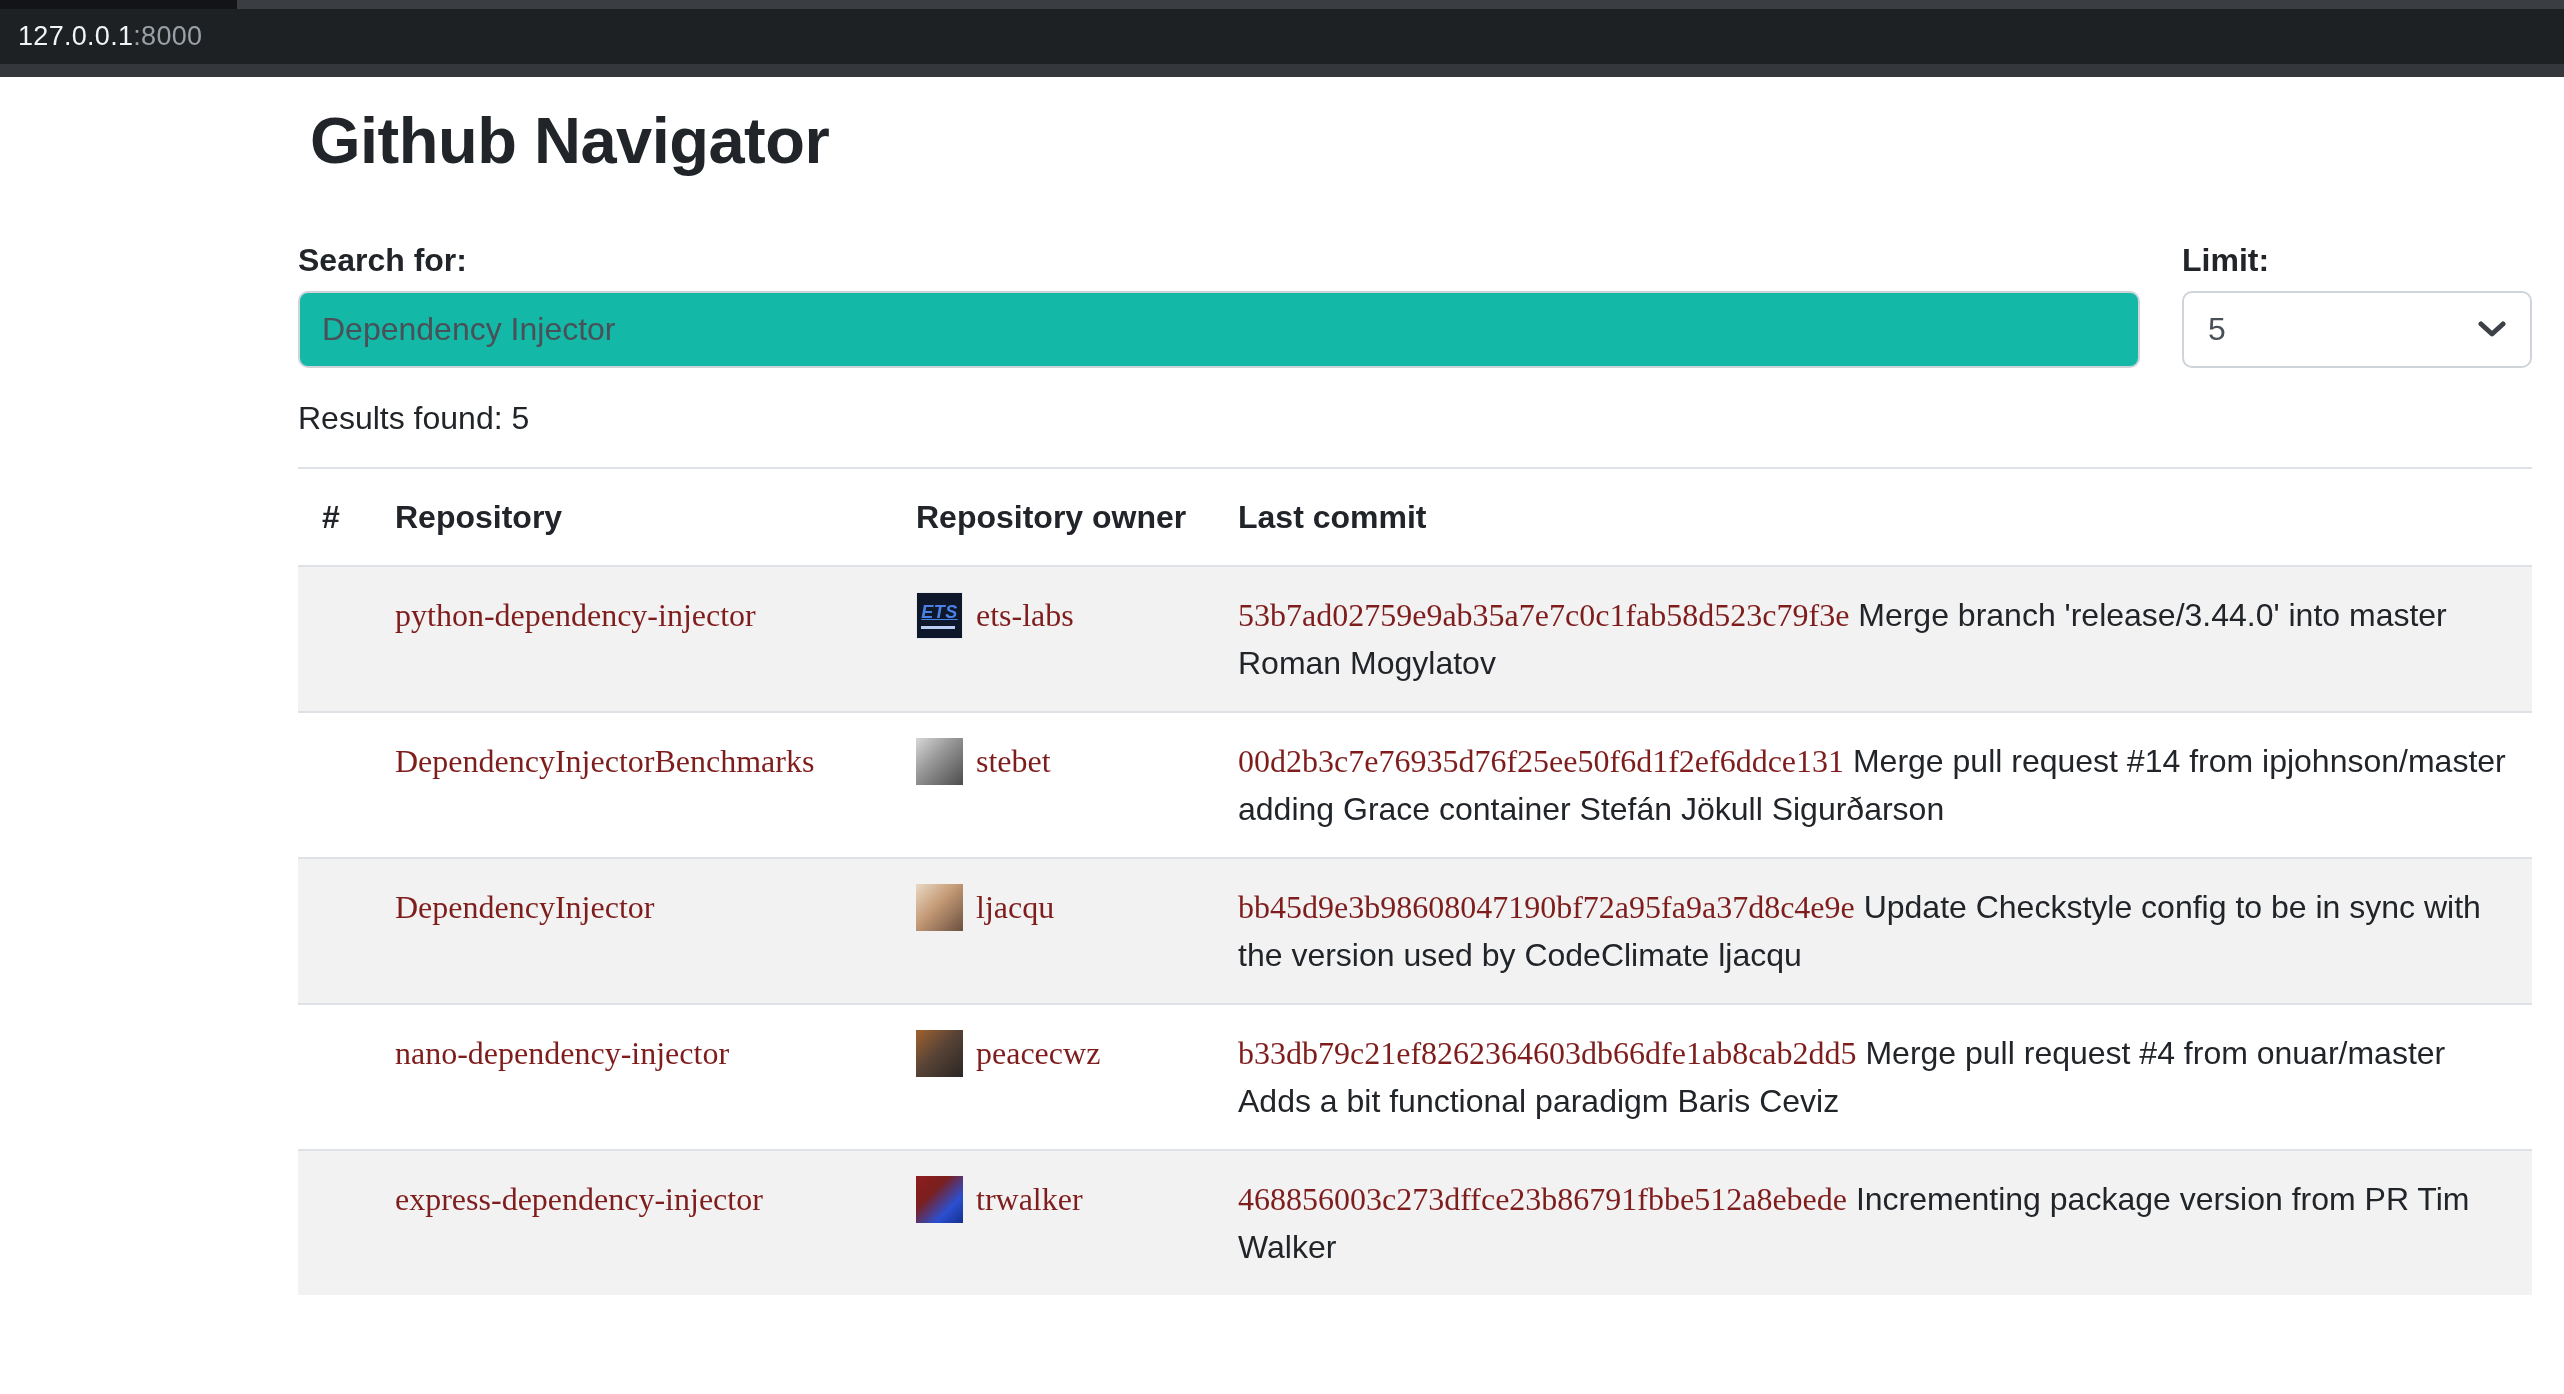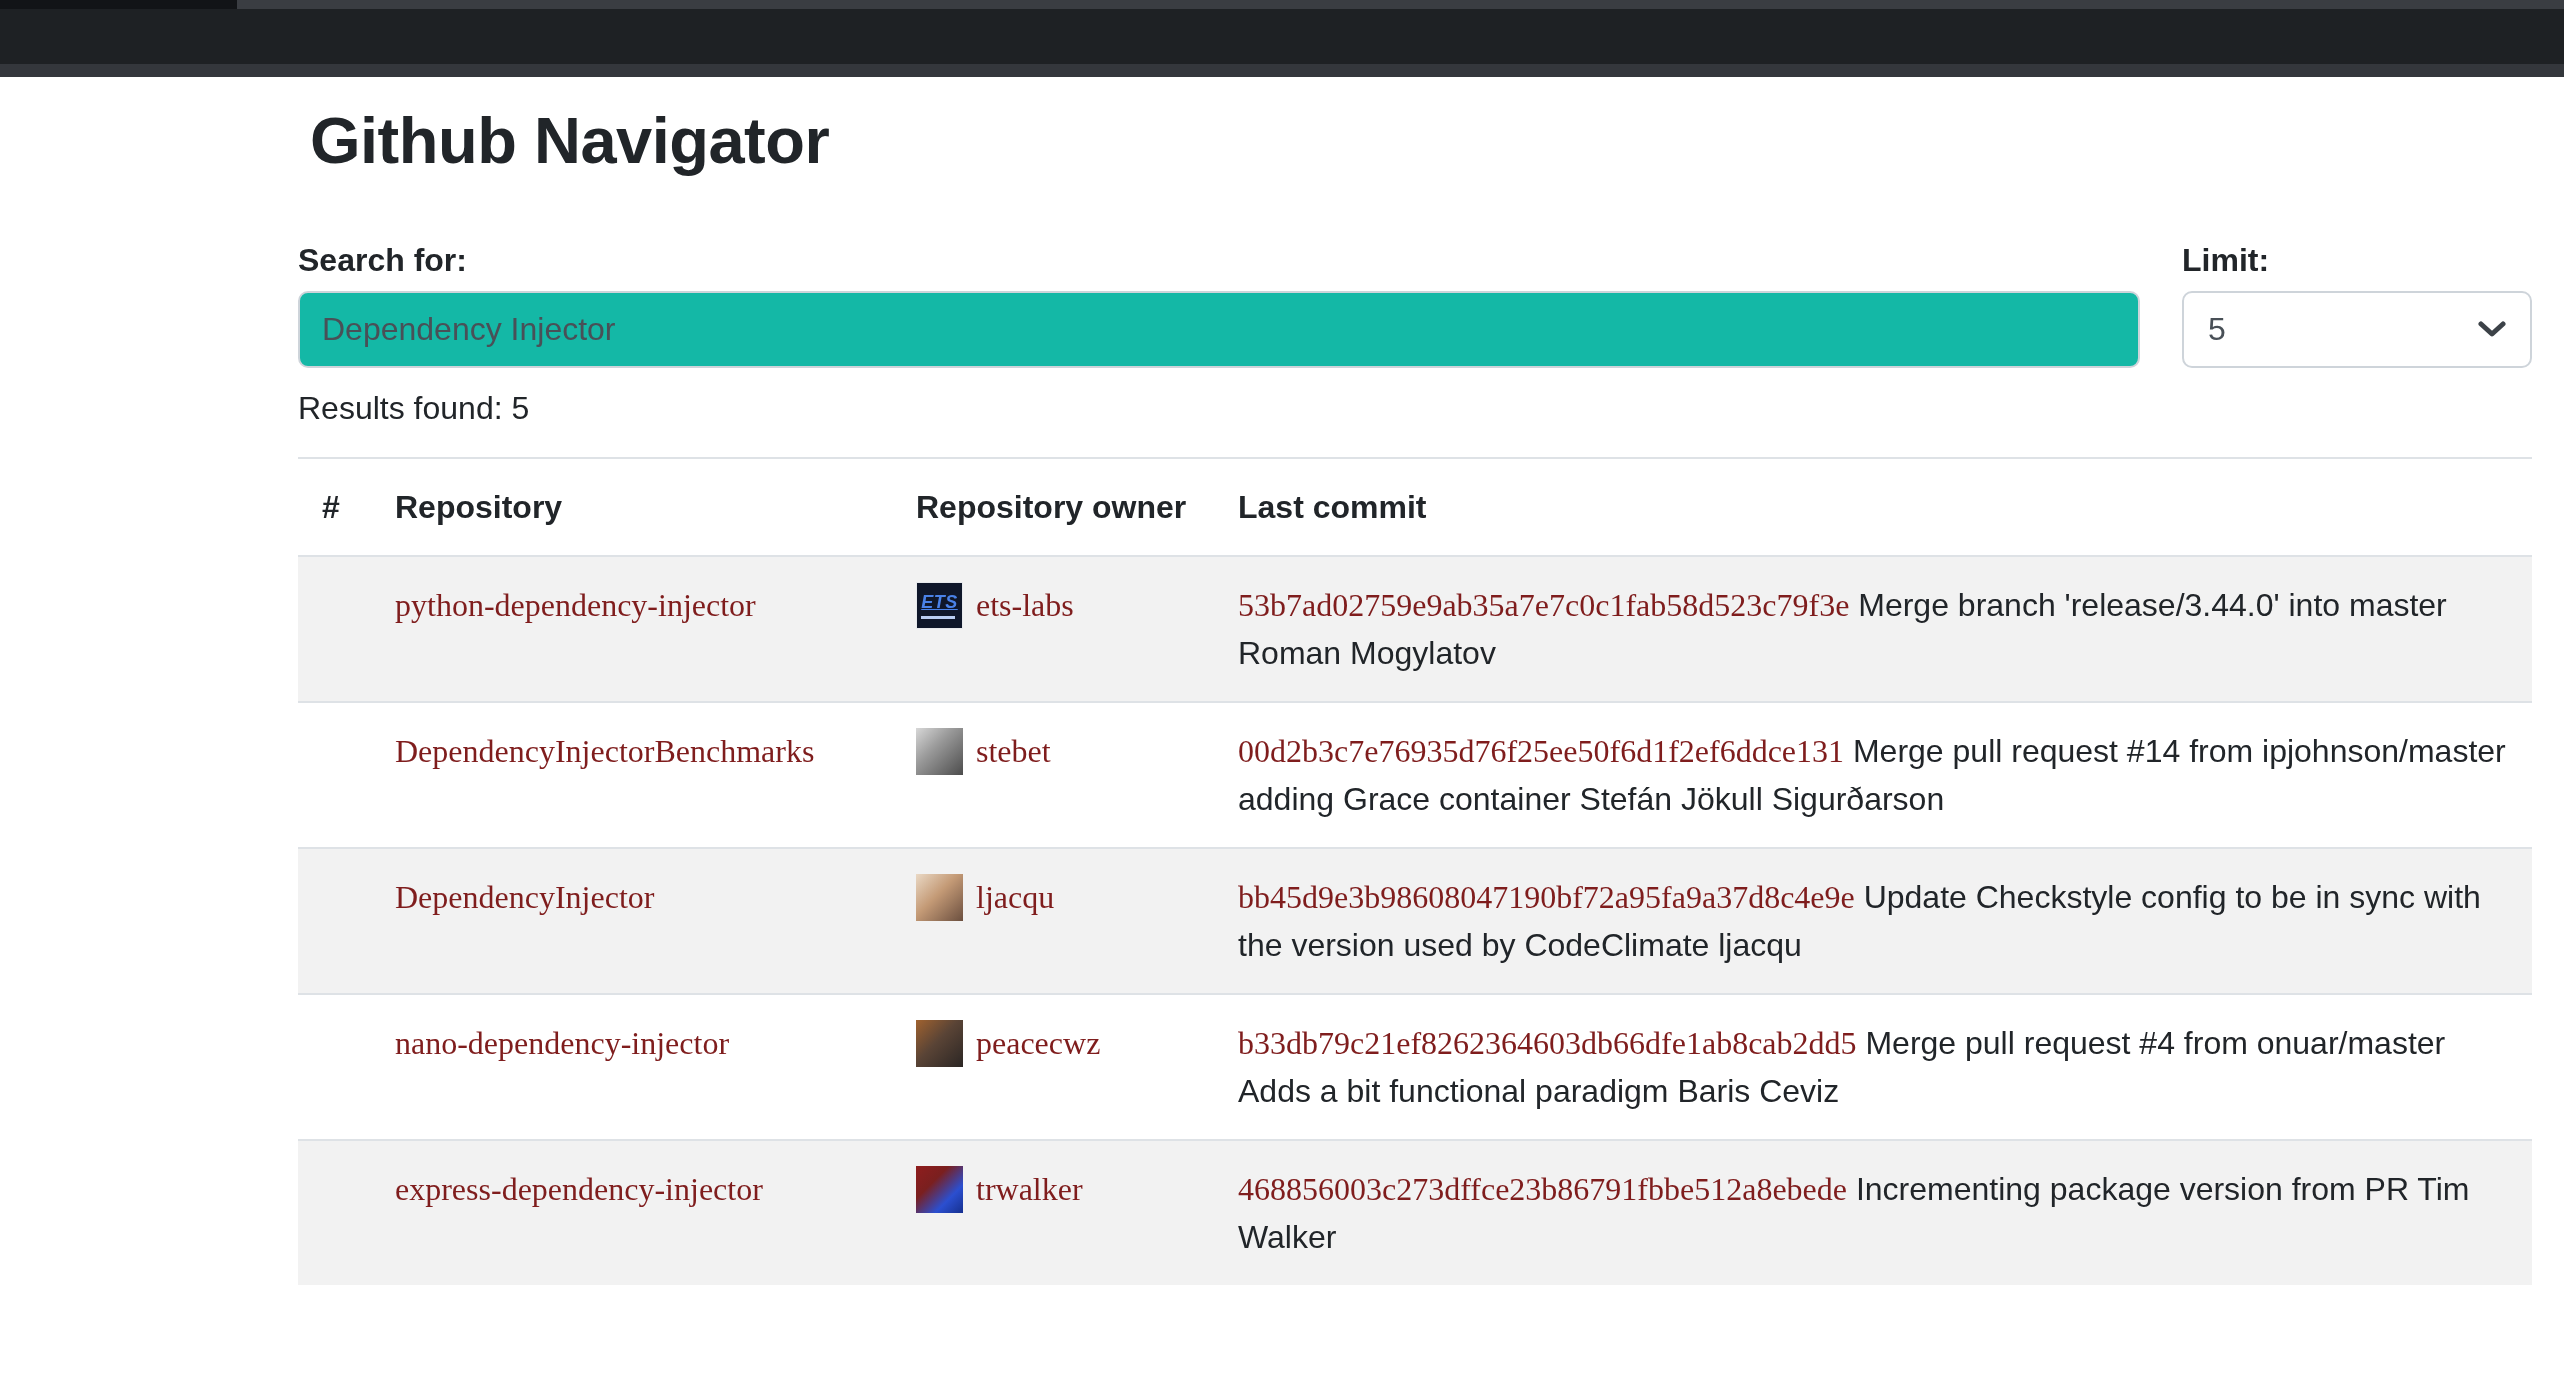--- a/index.html
+++ b/index.html
@@ -93,21 +93,21 @@
     padding: 0 24px;
     background: #fff;
     display: flex;
     align-items: center;
     justify-content: space-between;
     font-size: 32px;
     color: #495057;
     cursor: default;
   }
   .results {
-    margin-top: 22px;
+    margin-top: 32px;
     font-size: 32px;
     line-height: 37px;
   }
   
   table.results-table {
     margin-top: 30px;
     width: 2234px;
     border-collapse: collapse;
     table-layout: fixed;
     font-size: 32px;
@@ -161,20 +161,24 @@
     background: #b9cdf2;
   }
   .chevron-icon { flex: 0 0 auto; }
 </style>
 </head>
 <body>
 
 <div class="topbar">
   <div class="tabstrip">
     <div class="active-tab"></div>
+  </div>
+  <div class="addr">
+    <span class="host">127.0.0.1</span>
+      <span class="port">:8000</span>
   </div>
   <div class="topbar-bottom"></div>
 </div>
 
 <div class="container">
 
   <h1 class="page-title">Github Navigator</h1>
 
   <div class="form-row">
     <div class="search-col">

